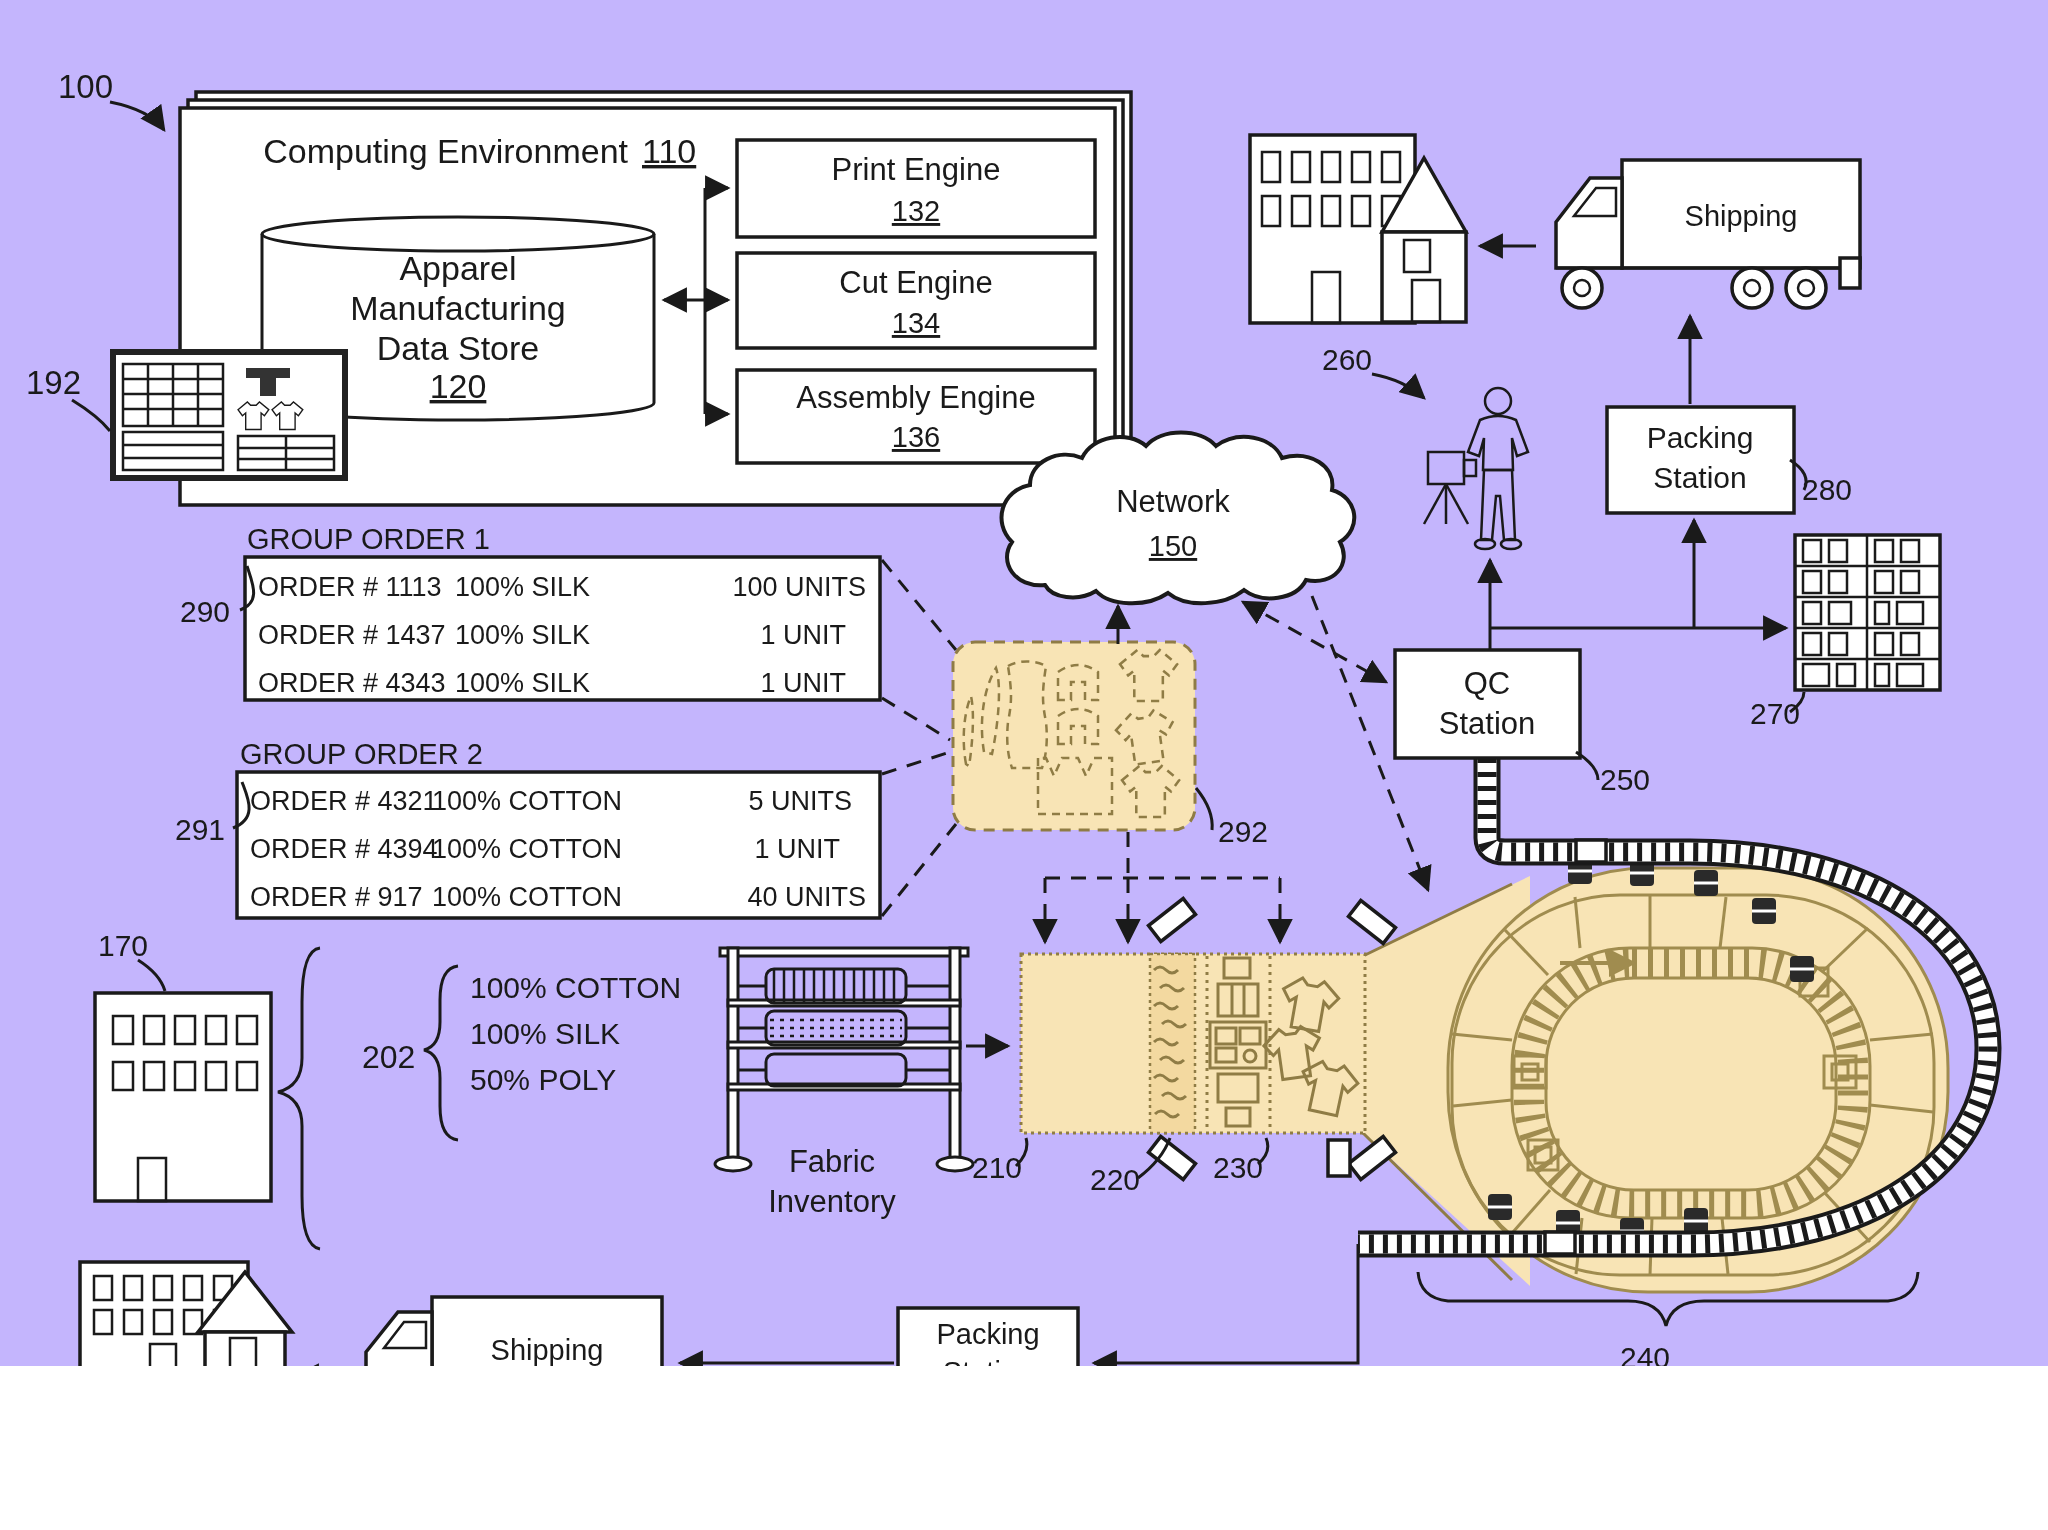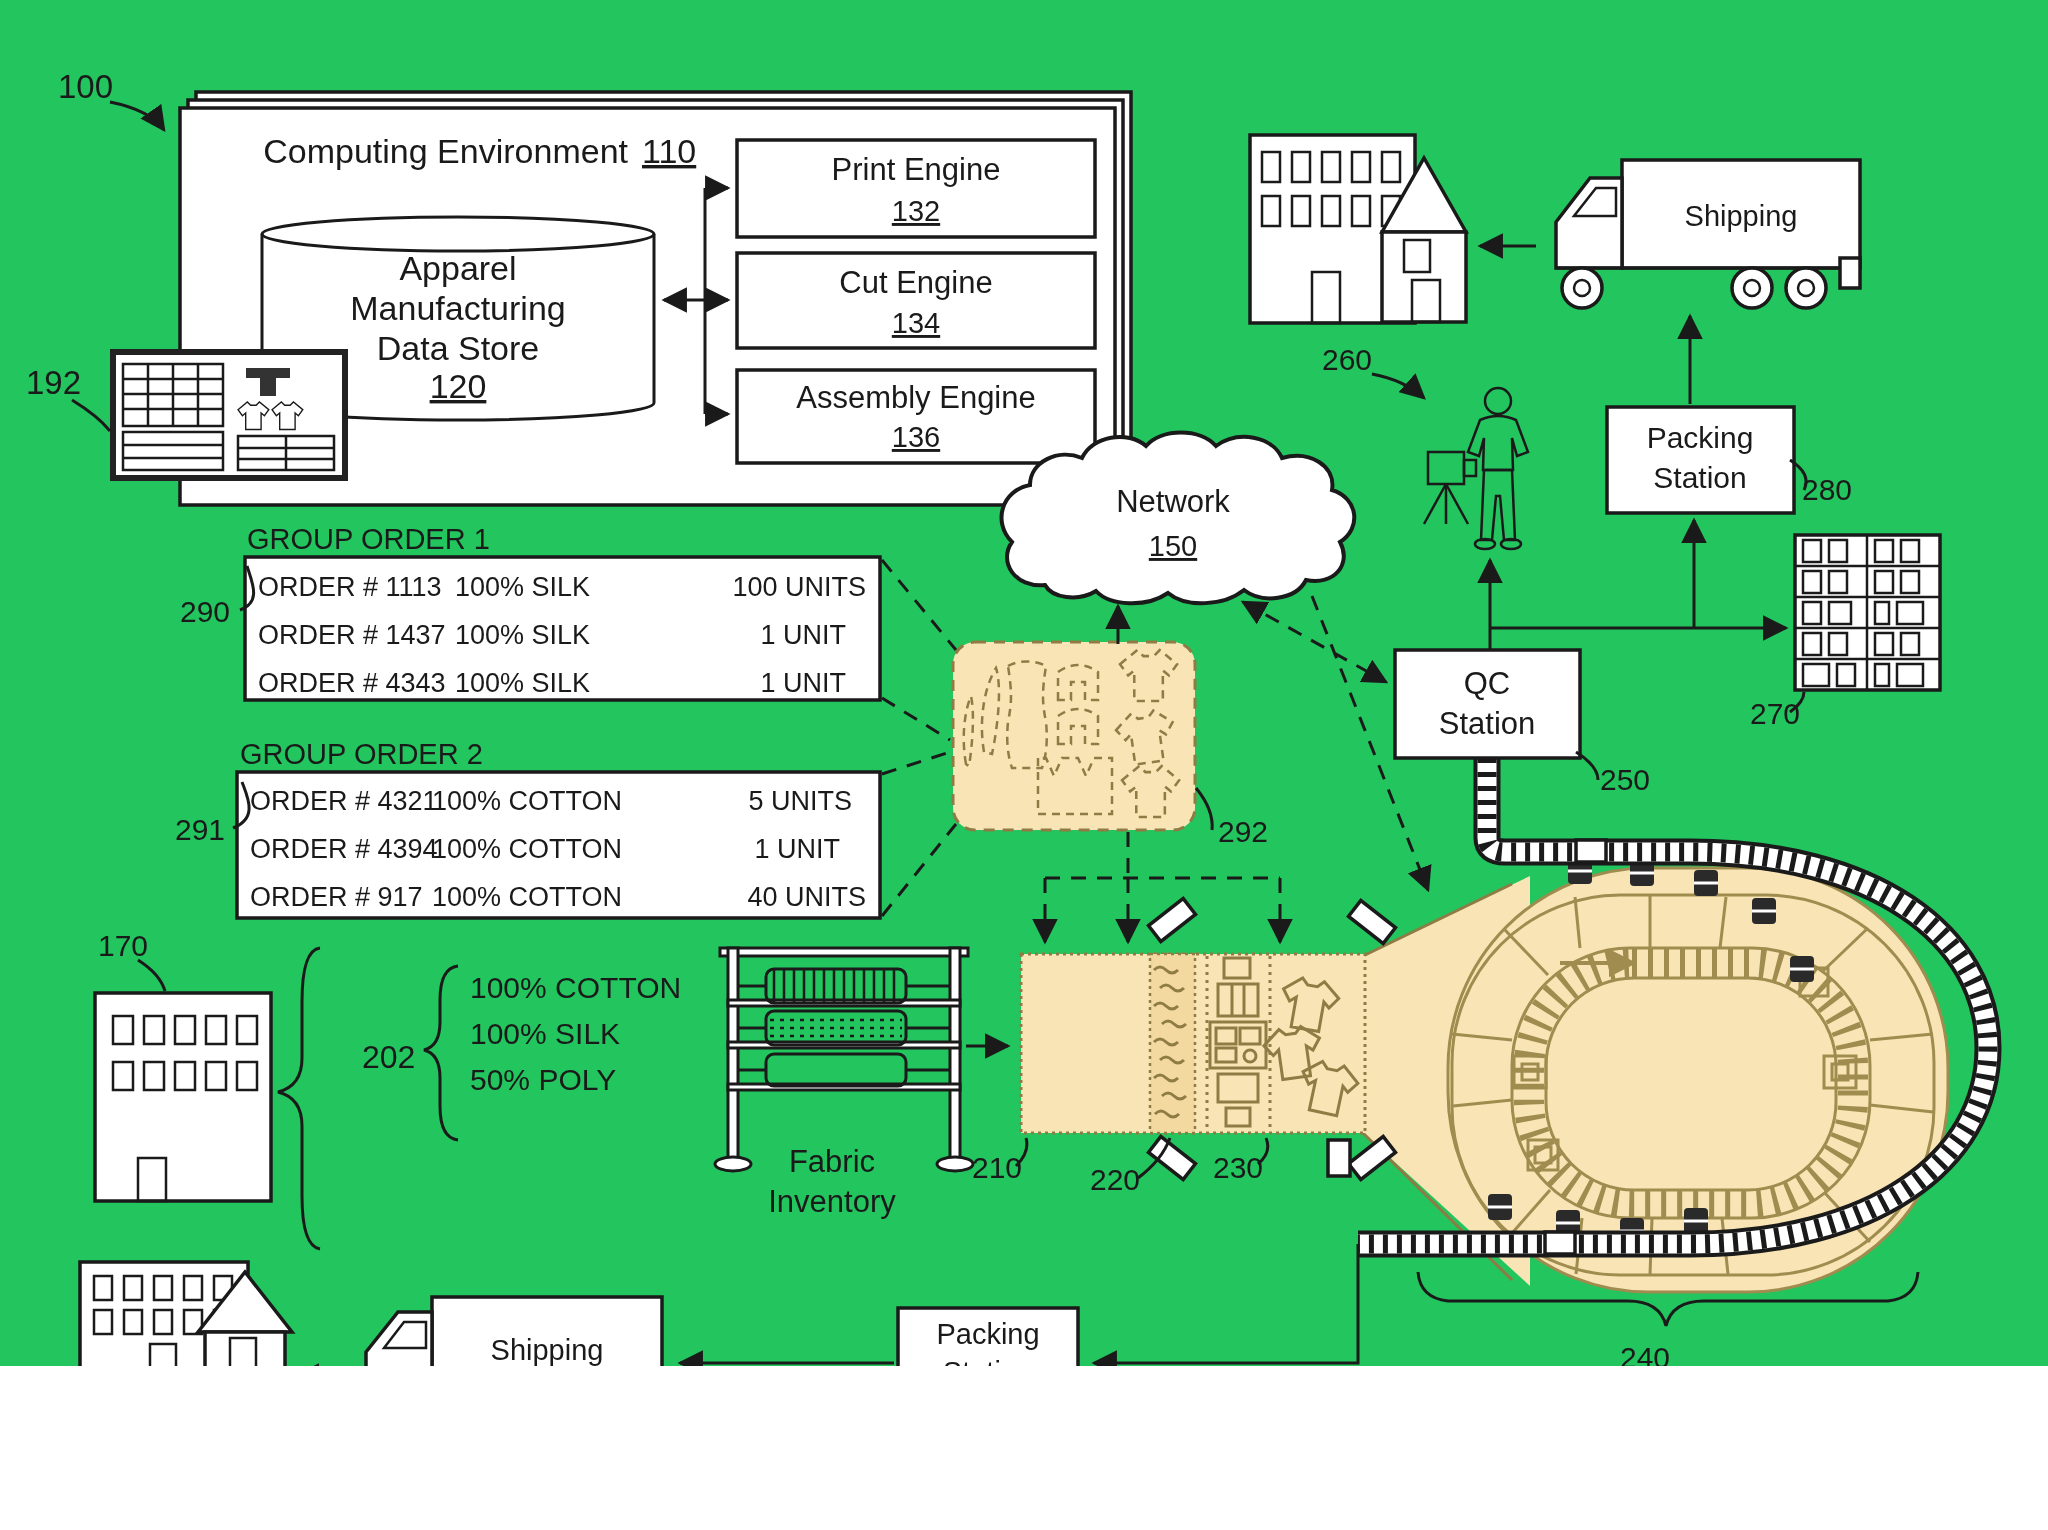--- a/index.html
+++ b/index.html
@@ -1,16 +1,16 @@
 <!DOCTYPE html>
 <html><head>
 <meta charset="utf-8">
 <style>
   html,body{margin:0;padding:0;background:#ffffff}
-  .stage{width:2048px;height:1366px;position:relative;background:#22c55e}
+  .stage{width:2048px;height:1366px;position:relative;background:#c4b5fd}
   svg{display:block}
   text{font-family:"Liberation Sans",sans-serif;fill:#1a1a1a}
   .box{fill:#fff;stroke:#1a1a1a;stroke-width:3.5}
   .ln{stroke:#1a1a1a;stroke-width:3;fill:none}
   .ln2{stroke:#1a1a1a;stroke-width:2.5;fill:none}
   .dash{stroke:#1a1a1a;stroke-width:3;fill:none;stroke-dasharray:15 11}
   .tan{fill:#f8e4b5}
   .tan2{fill:#f3d9a0}
   .tanln{stroke:#a08c4f;stroke-width:3;fill:none}
   .gdash{stroke:#8f7c45;stroke-width:2.5;fill:none;stroke-dasharray:8 6}

